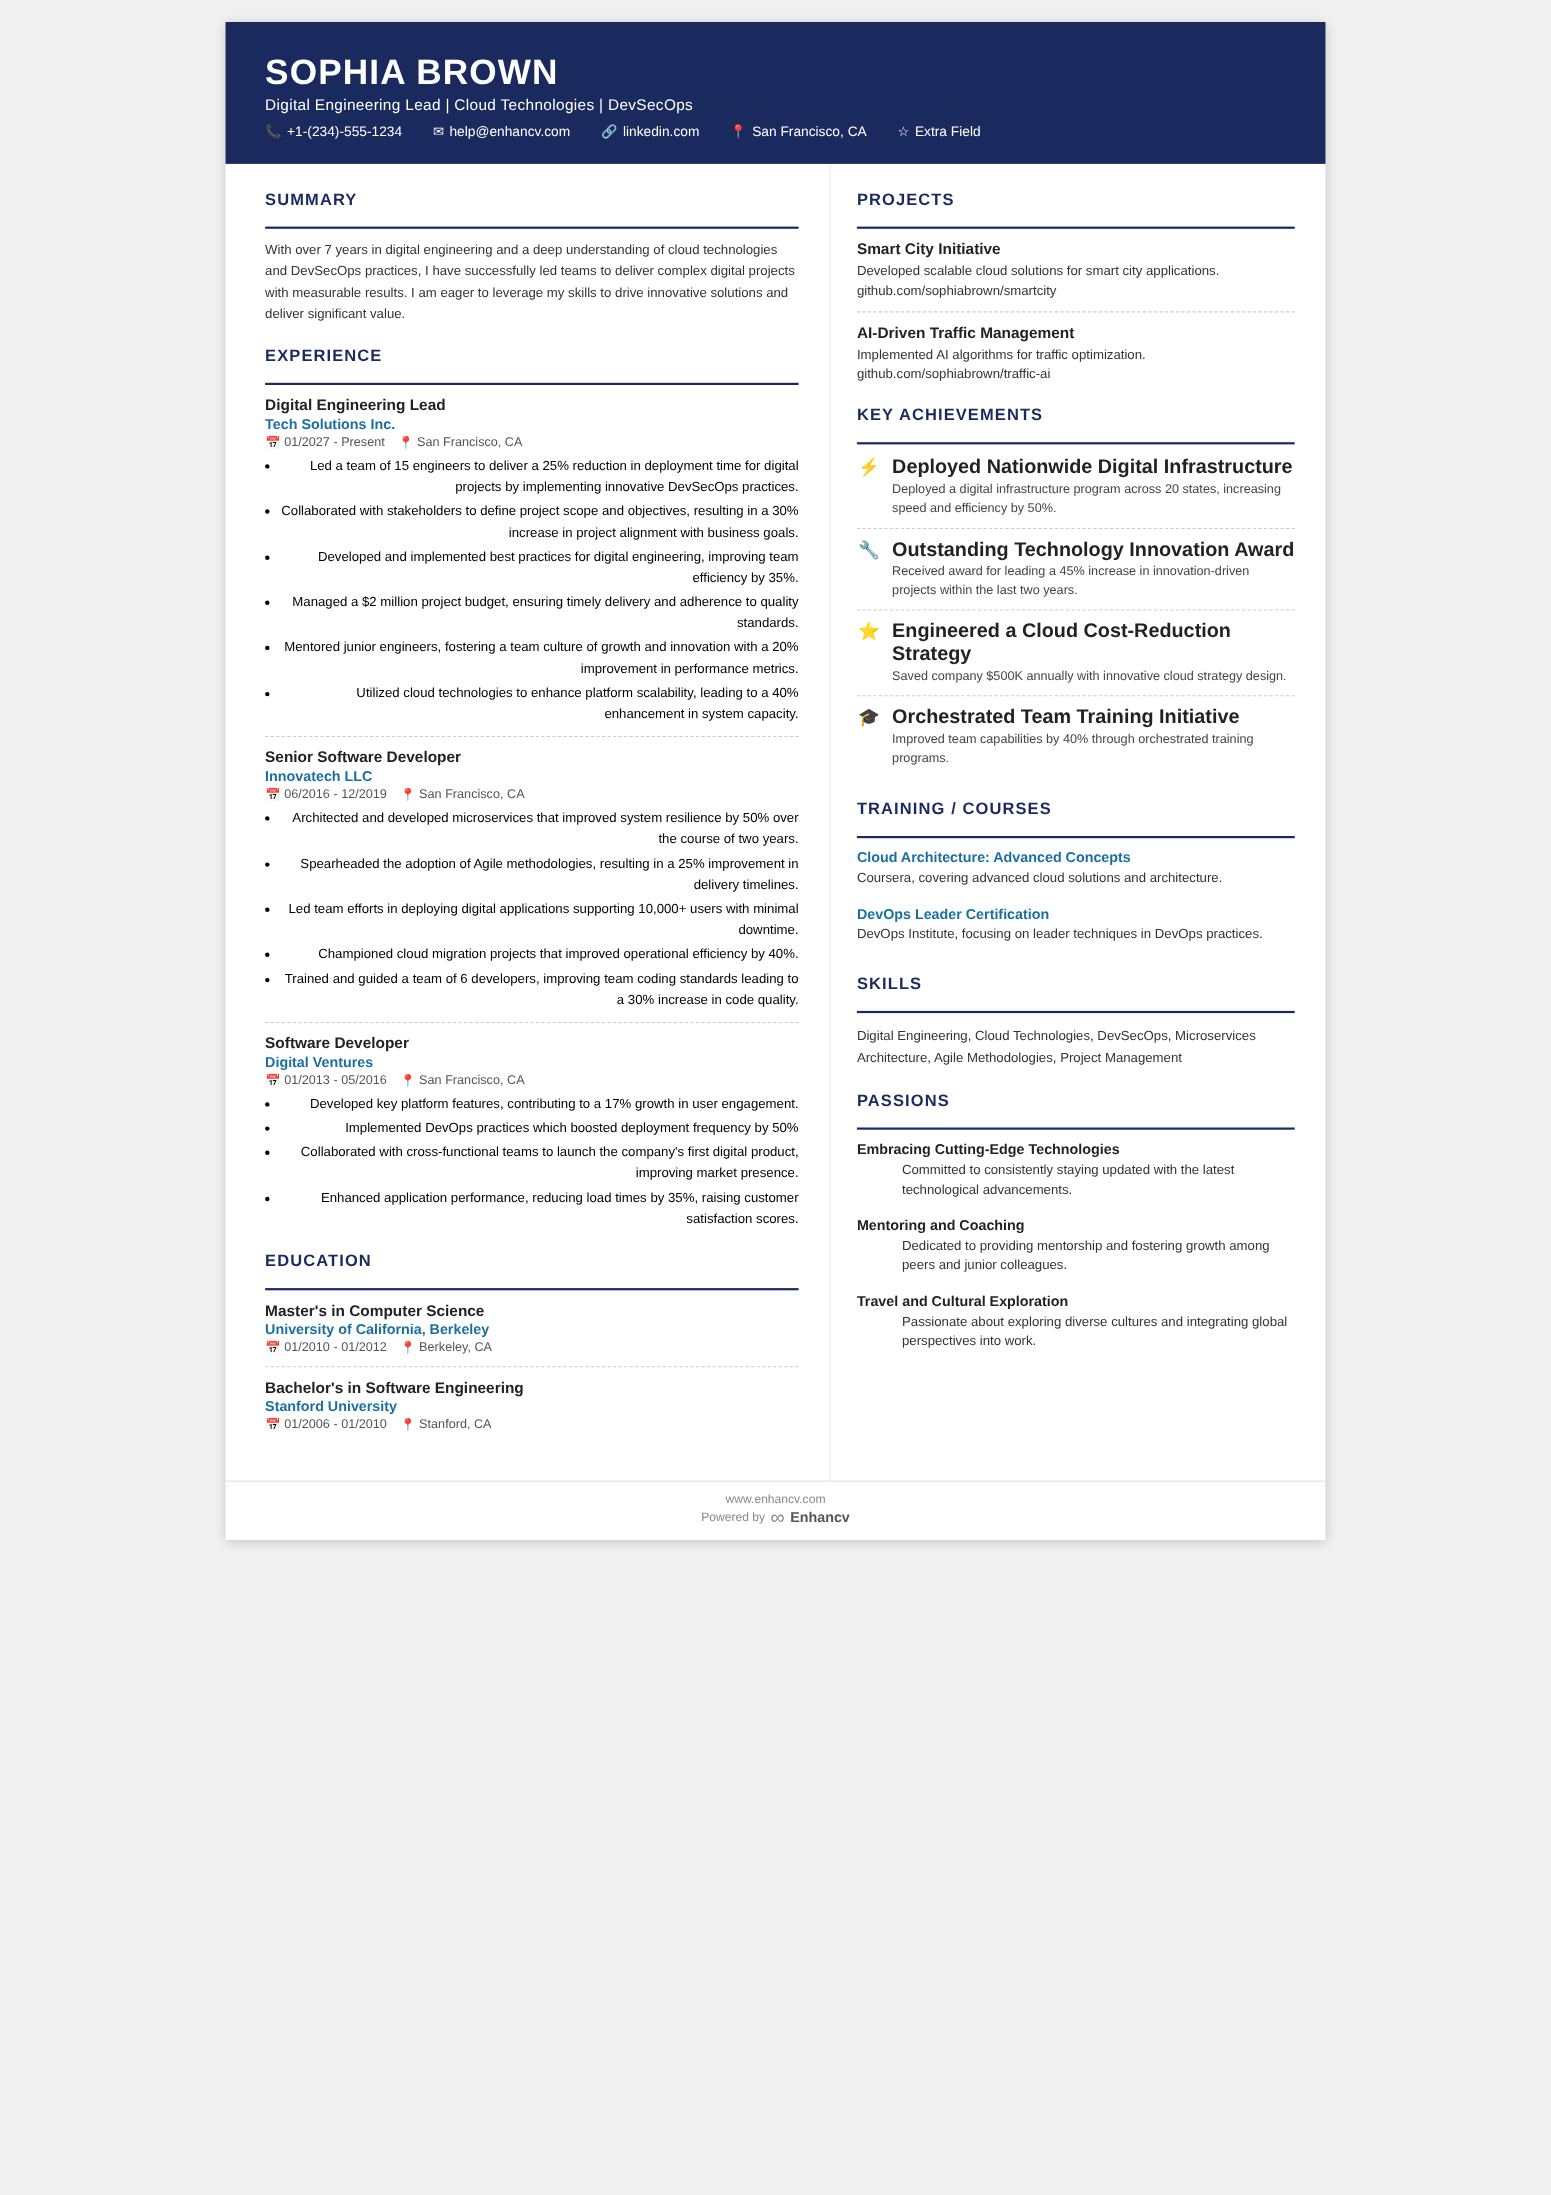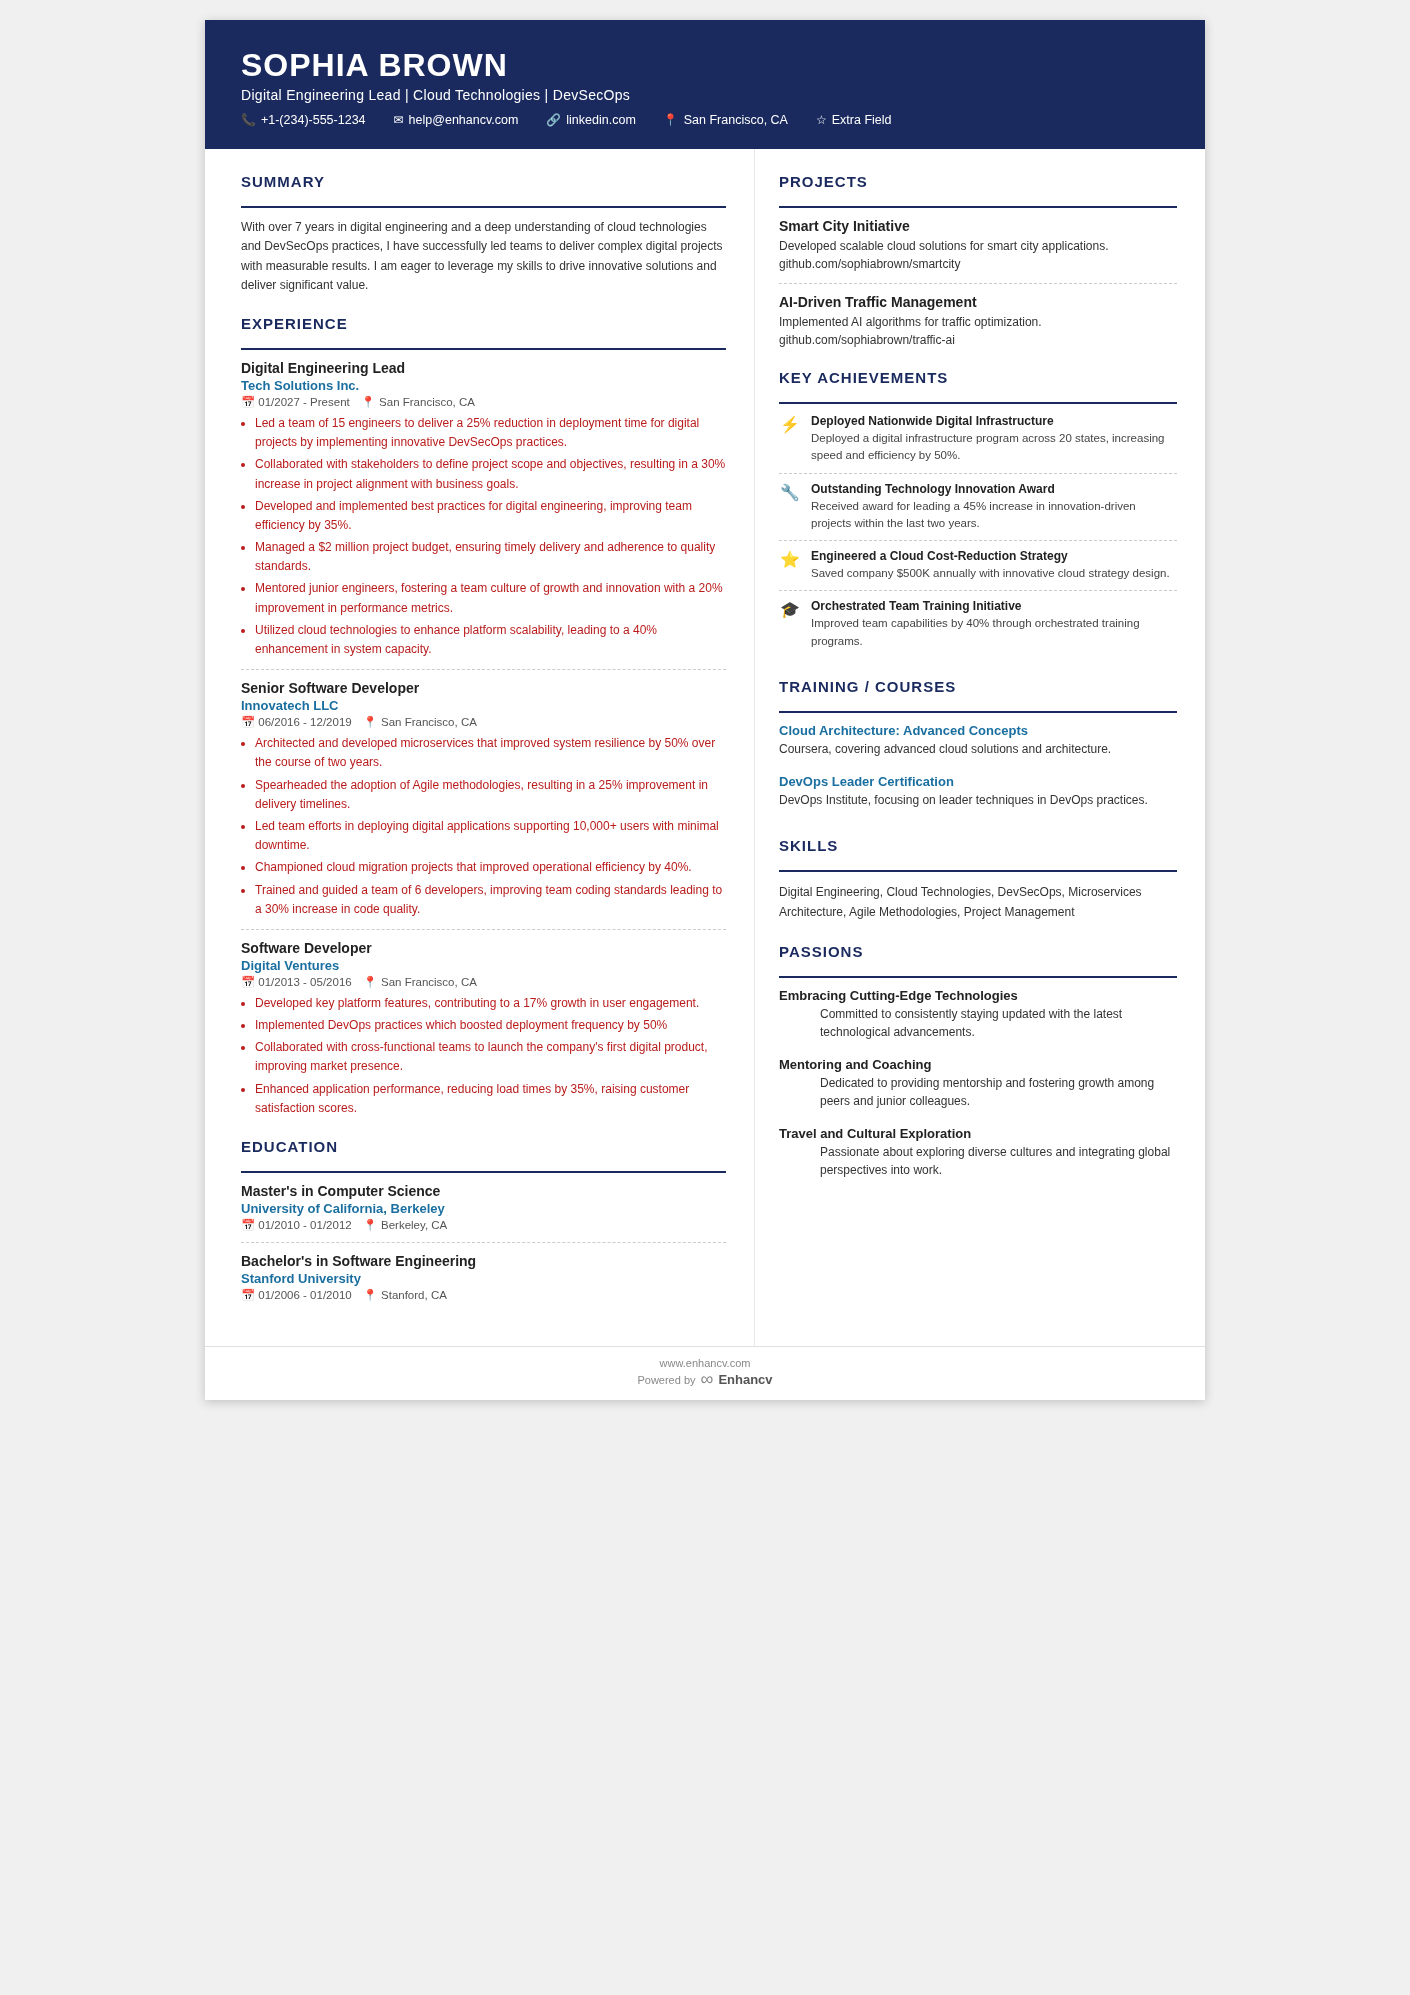--- a/index.html
+++ b/index.html
@@ -106,22 +106,23 @@
       margin-bottom: 5px;
     }
     .job-meta span {
       display: flex;
       align-items: center;
       gap: 3px;
     }
     .job-bullets {
       padding-left: 14px;
       font-size: 12px;
-      color: #b91c1c;
+      color: #000000;
       line-height: 1.6;
+      text-align: right;
     }
     .job-bullets li {
       margin-bottom: 3px;
     }
     .divider {
       border: none;
       border-bottom: 1px dashed #ccc;
       margin: 10px 0;
     }
     
@@ -164,21 +165,21 @@
     }
     .achievement-icon {
       font-size: 16px;
       flex-shrink: 0;
       width: 22px;
       text-align: center;
       margin-top: 1px;
     }
     .achievement-content {}
     .achievement-title {
-      font-size: 12px;
+      font-size: 18px;
       font-weight: 700;
       color: #222;
       margin-bottom: 2px;
     }
     .achievement-desc {
       font-size: 11.5px;
       color: #444;
       line-height: 1.5;
     }
     

